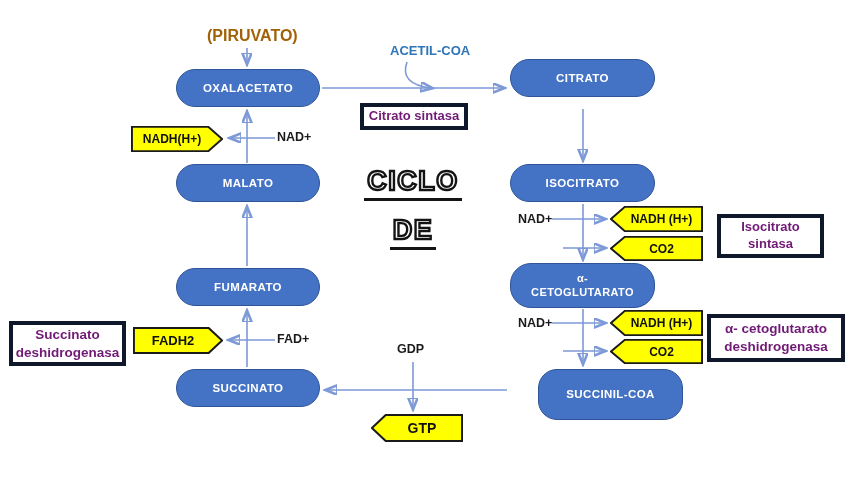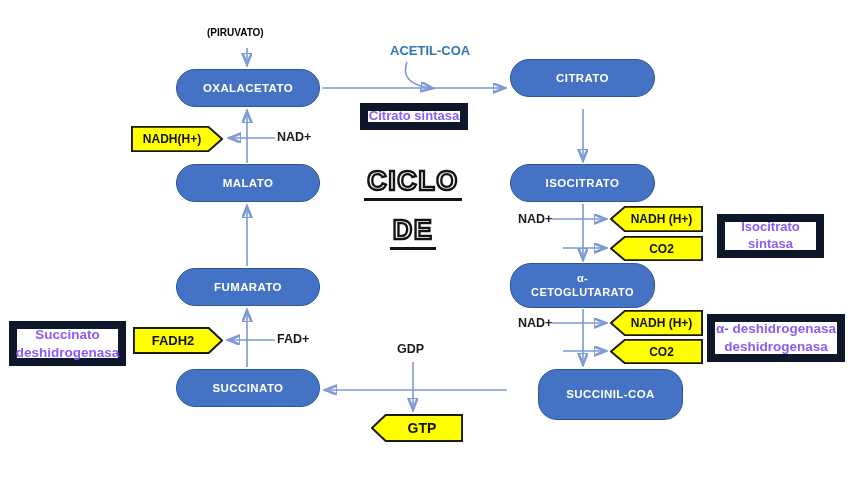--- a/index.html
+++ b/index.html
@@ -21,27 +21,27 @@
   .tag polygon{fill:#FFFF00;stroke:#1A1A1A;stroke-width:2;vector-effect:non-scaling-stroke;}
   .tag span{
     position:absolute;left:0;top:0;width:100%;height:100%;
     display:flex;align-items:center;justify-content:center;
     color:#111;font-weight:700;font-size:12px;
   }
   .tag.point-left span{padding-left:10px;box-sizing:border-box;}
   .tag.point-right span{padding-right:10px;box-sizing:border-box;}
 
   .enzyme{
-    position:absolute;background:#fff;border:8px solid #0f172a;
+    position:absolute;background:#fff;border:4px solid #0f172a;
     display:flex;flex-direction:column;align-items:center;justify-content:center;
-    color:#8b5cf6;font-size:13px;font-weight:600;text-align:center;line-height:1.3;
+    color:#701a75;font-size:13px;font-weight:600;text-align:center;line-height:1.3;
     box-sizing:border-box;
   }
   .label{position:absolute;color:#1A1A1A;font-size:12.5px;font-weight:600;white-space:nowrap;}
-  .label.orange{color:#000000;font-size:10px;font-weight:700;}
+  .label.orange{color:#a16207;font-size:16px;font-weight:700;}
   .label.blue{color:#2E75B6;font-size:13px;font-weight:700;}
 
   .title{position:absolute;left:338px;top:166px;width:150px;text-align:center;}
   .title-line{
     display:inline-block;font-size:27px;font-weight:800;letter-spacing:1.5px;
     color:#fff;-webkit-text-stroke:2.4px #141414;text-shadow:0 0 1px #141414;
     border-bottom:3px solid #141414;padding:0 3px 1px;line-height:1.15;
   }
   .title .l2{margin-top:14px;}
 </style>
@@ -154,21 +154,21 @@
   </div>
 
   <div class="enzyme" style="left:360px;top:103px;width:108px;height:27px;">
     <span>Citrato sintasa</span>
   </div>
   <div class="enzyme" style="left:717px;top:214px;width:107px;height:44px;">
     <span>Isocitrato</span>
     <span>sintasa</span>
   </div>
   <div class="enzyme" style="left:707px;top:314px;width:138px;height:48px;font-size:13.5px;">
-    <span>α- deshidrogenasa</span>
+    <span>α- cetoglutarato</span>
     <span>deshidrogenasa</span>
   </div>
   <div class="enzyme" style="left:9px;top:321px;width:117px;height:45px;font-size:13.5px;">
     <span>Succinato</span>
     <span>deshidrogenasa</span>
   </div>
 
   <div class="title">
     <div><span class="title-line">CICLO</span></div>
     <div><span class="title-line l2">DE</span></div>

